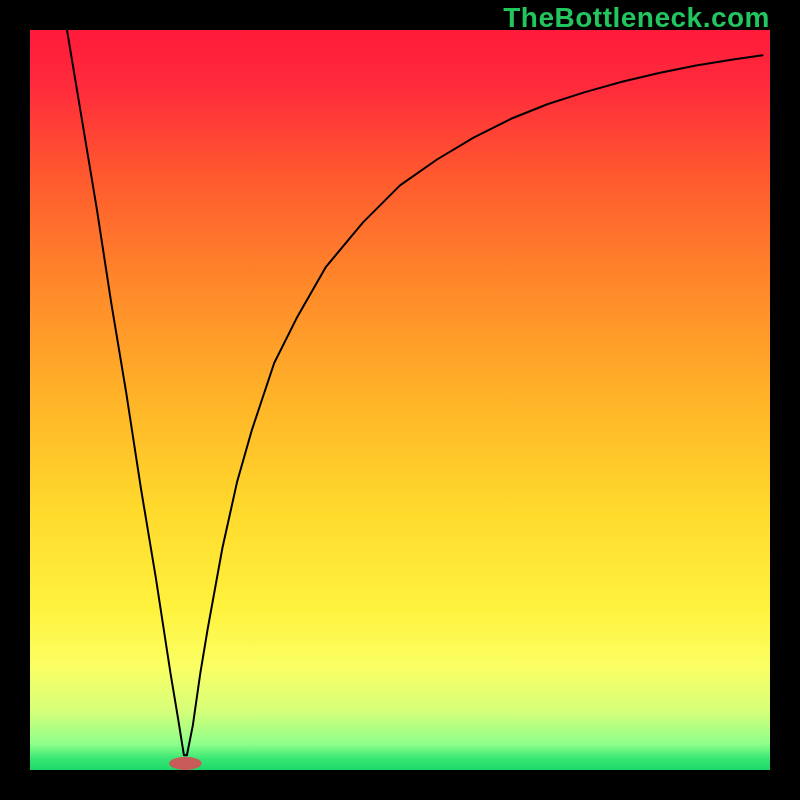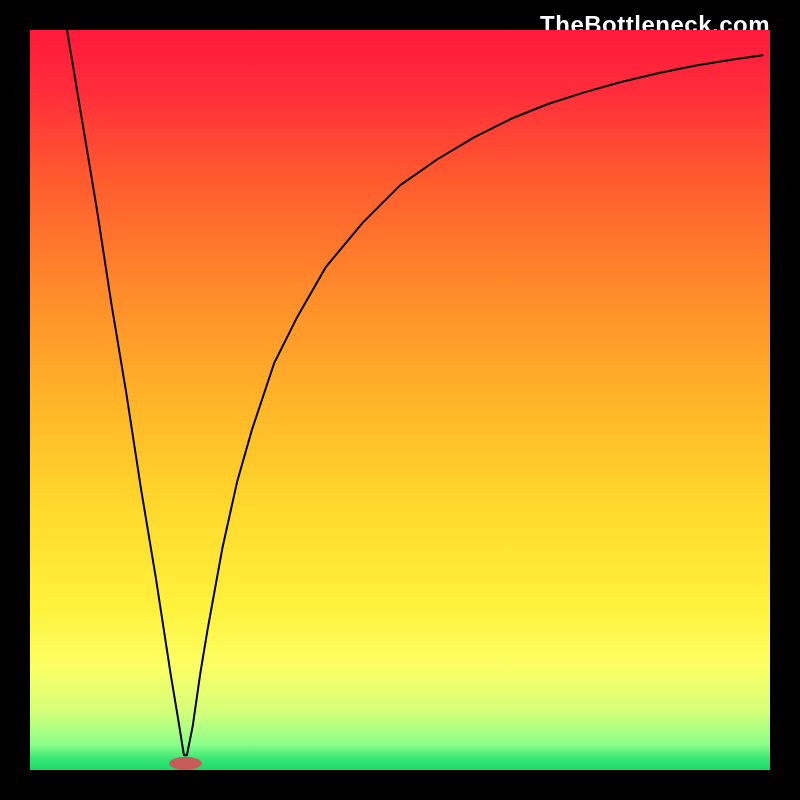--- a/index.html
+++ b/index.html
@@ -21,24 +21,24 @@
   }
   .plot {
     position: absolute;
     left: 0;
     top: 0;
     width: 740px;
     height: 740px;
   }
   .watermark {
     position: absolute;
-    top: 11px;
+    top: 2px;
     right: 30px;
-    color: #ffffff;
-    font-size: 24px;
+    color: #22c55e;
+    font-size: 28px;
     font-weight: 600;
     letter-spacing: 0.5px;
     user-select: none;
   }
 </style>
 </head>
 <body>
 
 <div class="watermark">TheBottleneck.com</div>
 

